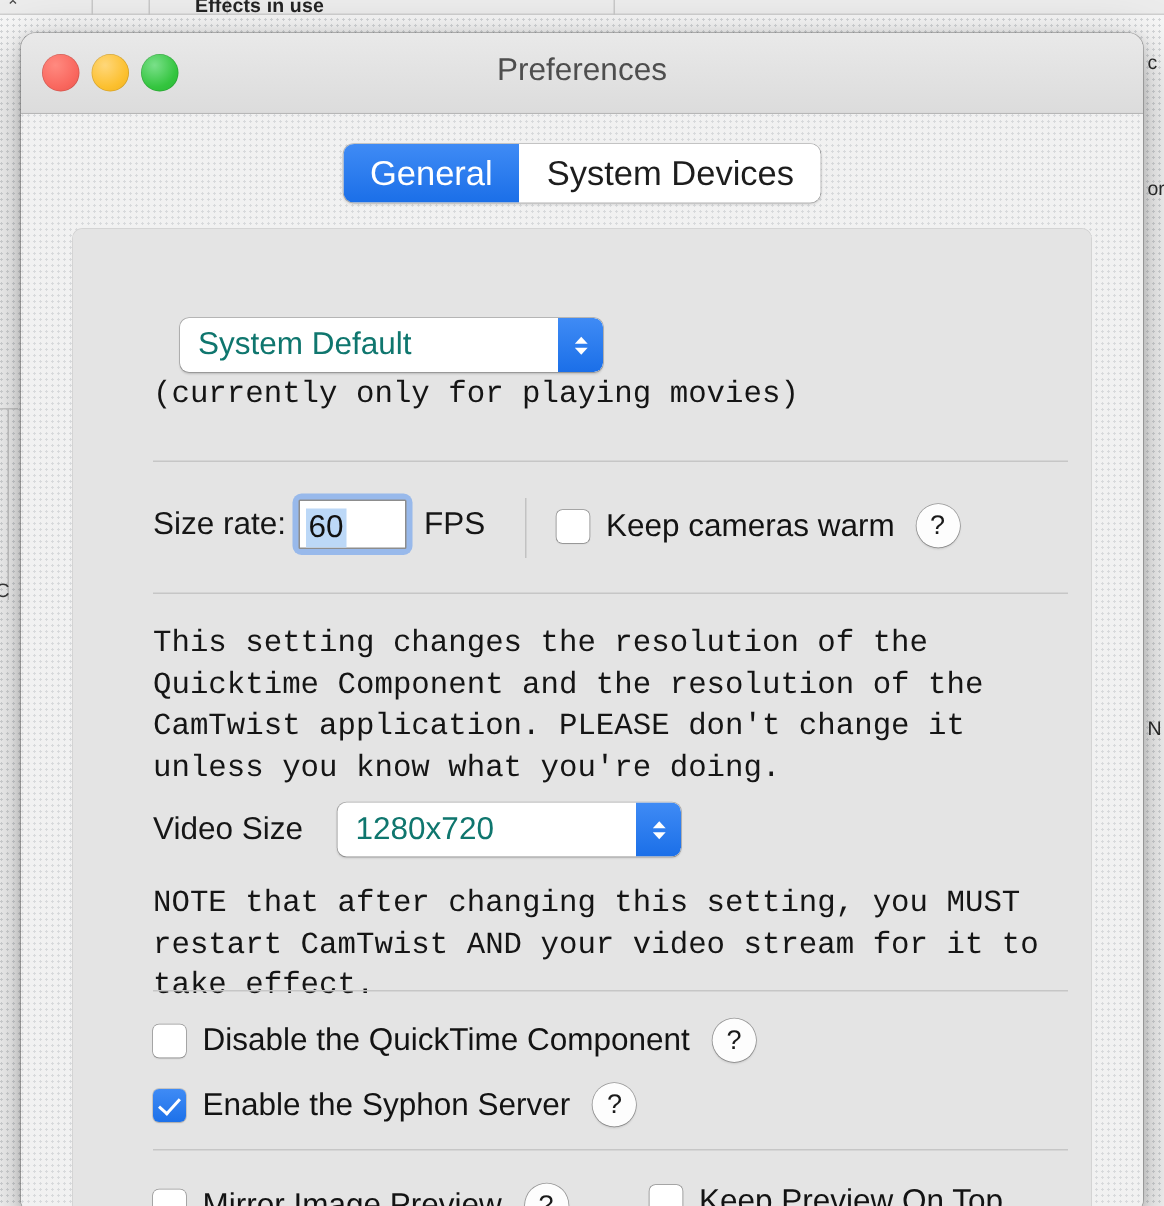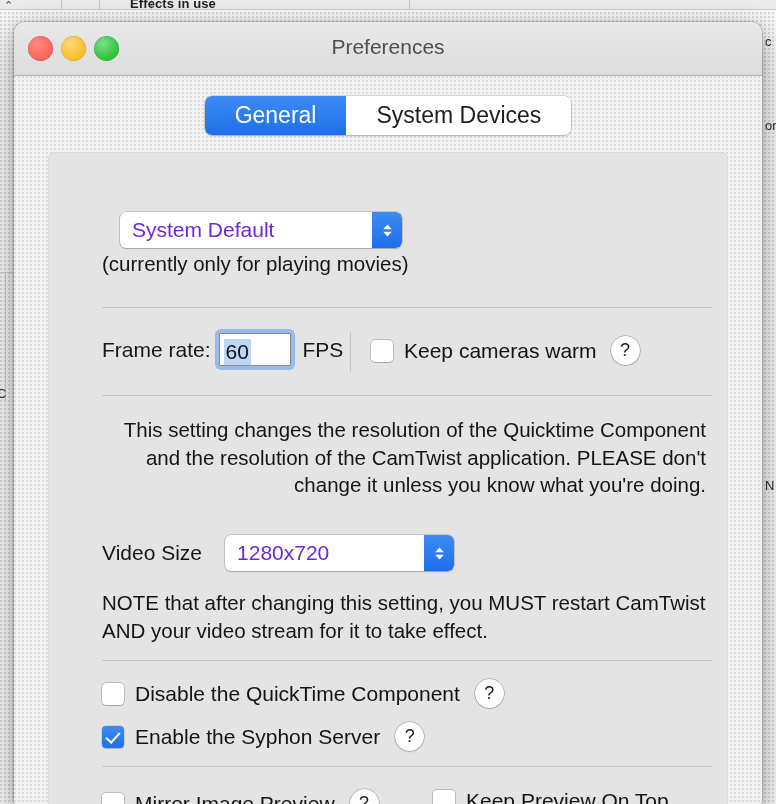--- a/index.html
+++ b/index.html
@@ -152,21 +152,21 @@
     border-radius: 7px;
     overflow: hidden;
     background: #ffffff;
     box-shadow: 0 0 0 0.5px rgba(0,0,0,0.22), 0 1px 2px rgba(0,0,0,0.2);
     height: 39px;
   }
   .tab {
     display: flex;
     align-items: center;
     justify-content: center;
-    padding: 0 30px;
+    padding: 0 18px;
     font-size: 23px;
     color: #1d1d1d;
     background: #ffffff;
     white-space: nowrap;
   }
   .tab.active {
     background: linear-gradient(to bottom, #3f8bf5 0%, #1b6fe8 100%);
     color: #ffffff;
   }
 
@@ -188,20 +188,21 @@
     font-size: 21px;
     color: #161616;
     white-space: nowrap;
   }
 
   .para {
     position: absolute;
     font-size: 20.5px;
     line-height: 27.5px;
     color: #151515;
+    font-family: Liberation Mono, monospace;
   }
 
   .sep {
     position: absolute;
     height: 1px;
     background: #c6c6c6;
     left: 54px;
     width: 610px;
   }
 
@@ -218,21 +219,21 @@
     align-items: center;
     height: 36px;
     background: #ffffff;
     border-radius: 6px;
     box-shadow: 0 0 0 0.5px rgba(0,0,0,0.26), 0 1px 1.5px rgba(0,0,0,0.18);
     overflow: hidden;
   }
   .popup .pv {
     padding: 0 10px 0 12px;
     font-size: 21px;
-    color: #6d28d9;
+    color: #0f766e;
     white-space: nowrap;
     flex: 1;
   }
   .popup .stepper {
     width: 30px;
     height: 100%;
     background: linear-gradient(to bottom, #3f8bf5, #1b6fe8);
     display: flex;
     flex-direction: column;
     align-items: center;
@@ -374,40 +375,40 @@
                 </svg>
             </span>
           </div>
         </div>
 
         <div class="para" style="left:54px; top:98px; width:600px;">(currently only for playing movies)</div>
 
         <div class="sep" style="top:155px;"></div>
 
         <div class="row" style="left:54px; top:177px;">
-          <span class="lbl">Frame rate:</span>
+          <span class="lbl">Size rate:</span>
           <span class="field-wrap" style="margin-left:4px;">
             <span class="field">
               <span class="val">60</span>
             </span>
           </span>
           <span class="lbl" style="margin-left:8px;">FPS</span>
         </div>
 
         <div class="vsep" style="left:302px; top:180px; height:40px;"></div>
 
         <div class="row" style="left:323px; top:184px;">
           <span class="cb"></span>
           <span class="cb-label">Keep cameras warm</span>
           <span class="help" style="margin-left:14px;">?</span>
         </div>
 
         <div class="sep" style="top:243px;"></div>
 
-        <div class="para" style="left:54px; top:264px; width:604px;text-align:right;">This setting changes the resolution of the Quicktime Component and the resolution of the CamTwist application.  PLEASE don't change it unless you know what you're doing.</div>
+        <div class="para" style="left:54px; top:264px; width:604px;">This setting changes the resolution of the Quicktime Component and the resolution of the CamTwist application.  PLEASE don't change it unless you know what you're doing.</div>
 
         <div class="row" style="left:54px; top:383px;">
           <span class="lbl">Video Size</span>
           <div class="popup" style="width:229px; margin-left:23px;">
             <span class="pv">1280x720</span>
             <span class="stepper">
               <svg class="chev" viewBox="0 0 12 7">
                   <path d="M6 0.6 L11 6 H1 Z" fill="#fff"></path>
                 </svg>
               <svg class="chev" viewBox="0 0 12 7">

